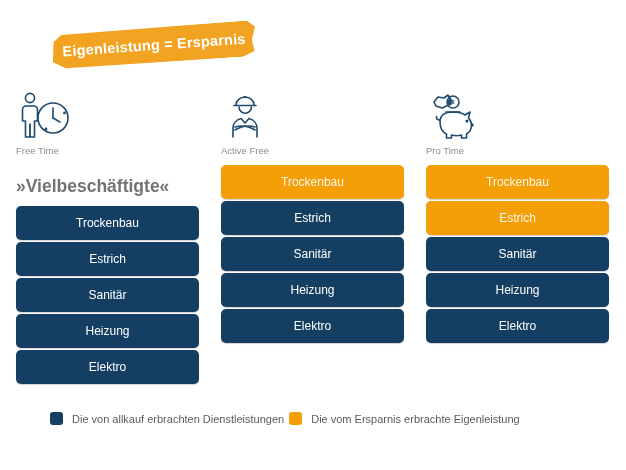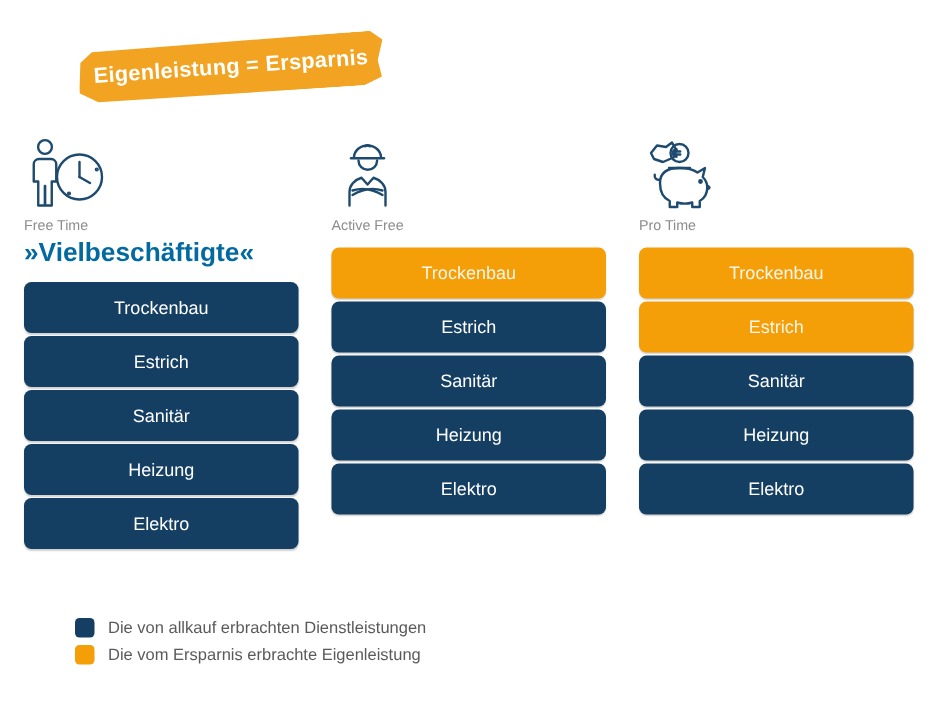--- a/index.html
+++ b/index.html
@@ -41,42 +41,42 @@
   }
   .column{width:183px;display:flex;flex-direction:column;align-items:flex-start;}
   .icon-wrap{height:52px;display:flex;align-items:center;justify-content:center;}
   .icon-wrap svg{stroke:#1d4a6e;fill:none;stroke-width:1.6;stroke-linecap:round;stroke-linejoin:round;}
   .time-label{
     margin-top:3px;
     font-size:9.5px;
     color:#8c8c8c;
   }
   .col-title{
-    margin-top:2px;
+    margin-top:20px;
     font-size:17.5px;
     font-weight:bold;
-    color:#0369a1;
+    color:#737373;
     white-space:nowrap;
   }
   .bars{margin-top:9px;width:100%;display:flex;flex-direction:column;gap:2px;}
   .bar{
     height:34px;
     border-radius:5px;
     display:flex;align-items:center;justify-content:center;
     font-size:12px;
     color:#ffffff;
     box-shadow:0 1px 1px rgba(0,0,0,0.18);
   }
   .bar.service{background:#143F63;}
   .bar.own{background:#F49E08;color:#fdf6e8;}
   
   .legend{
     position:absolute;
     left:50px;top:412px;
-    display:flex;flex-direction:column;gap:5px;
+    display:flex;flex-direction:row;gap:5px;
   }
   .legend-row{display:flex;align-items:center;gap:9px;}
   .swatch{width:13px;height:13px;border-radius:3px;display:inline-block;}
   .swatch.service{background:#143F63;}
   .swatch.own{background:#F49E08;}
   .legend-label{font-size:11px;color:#5a5a5a;}
 </style>
 </head>
 <body>
 

